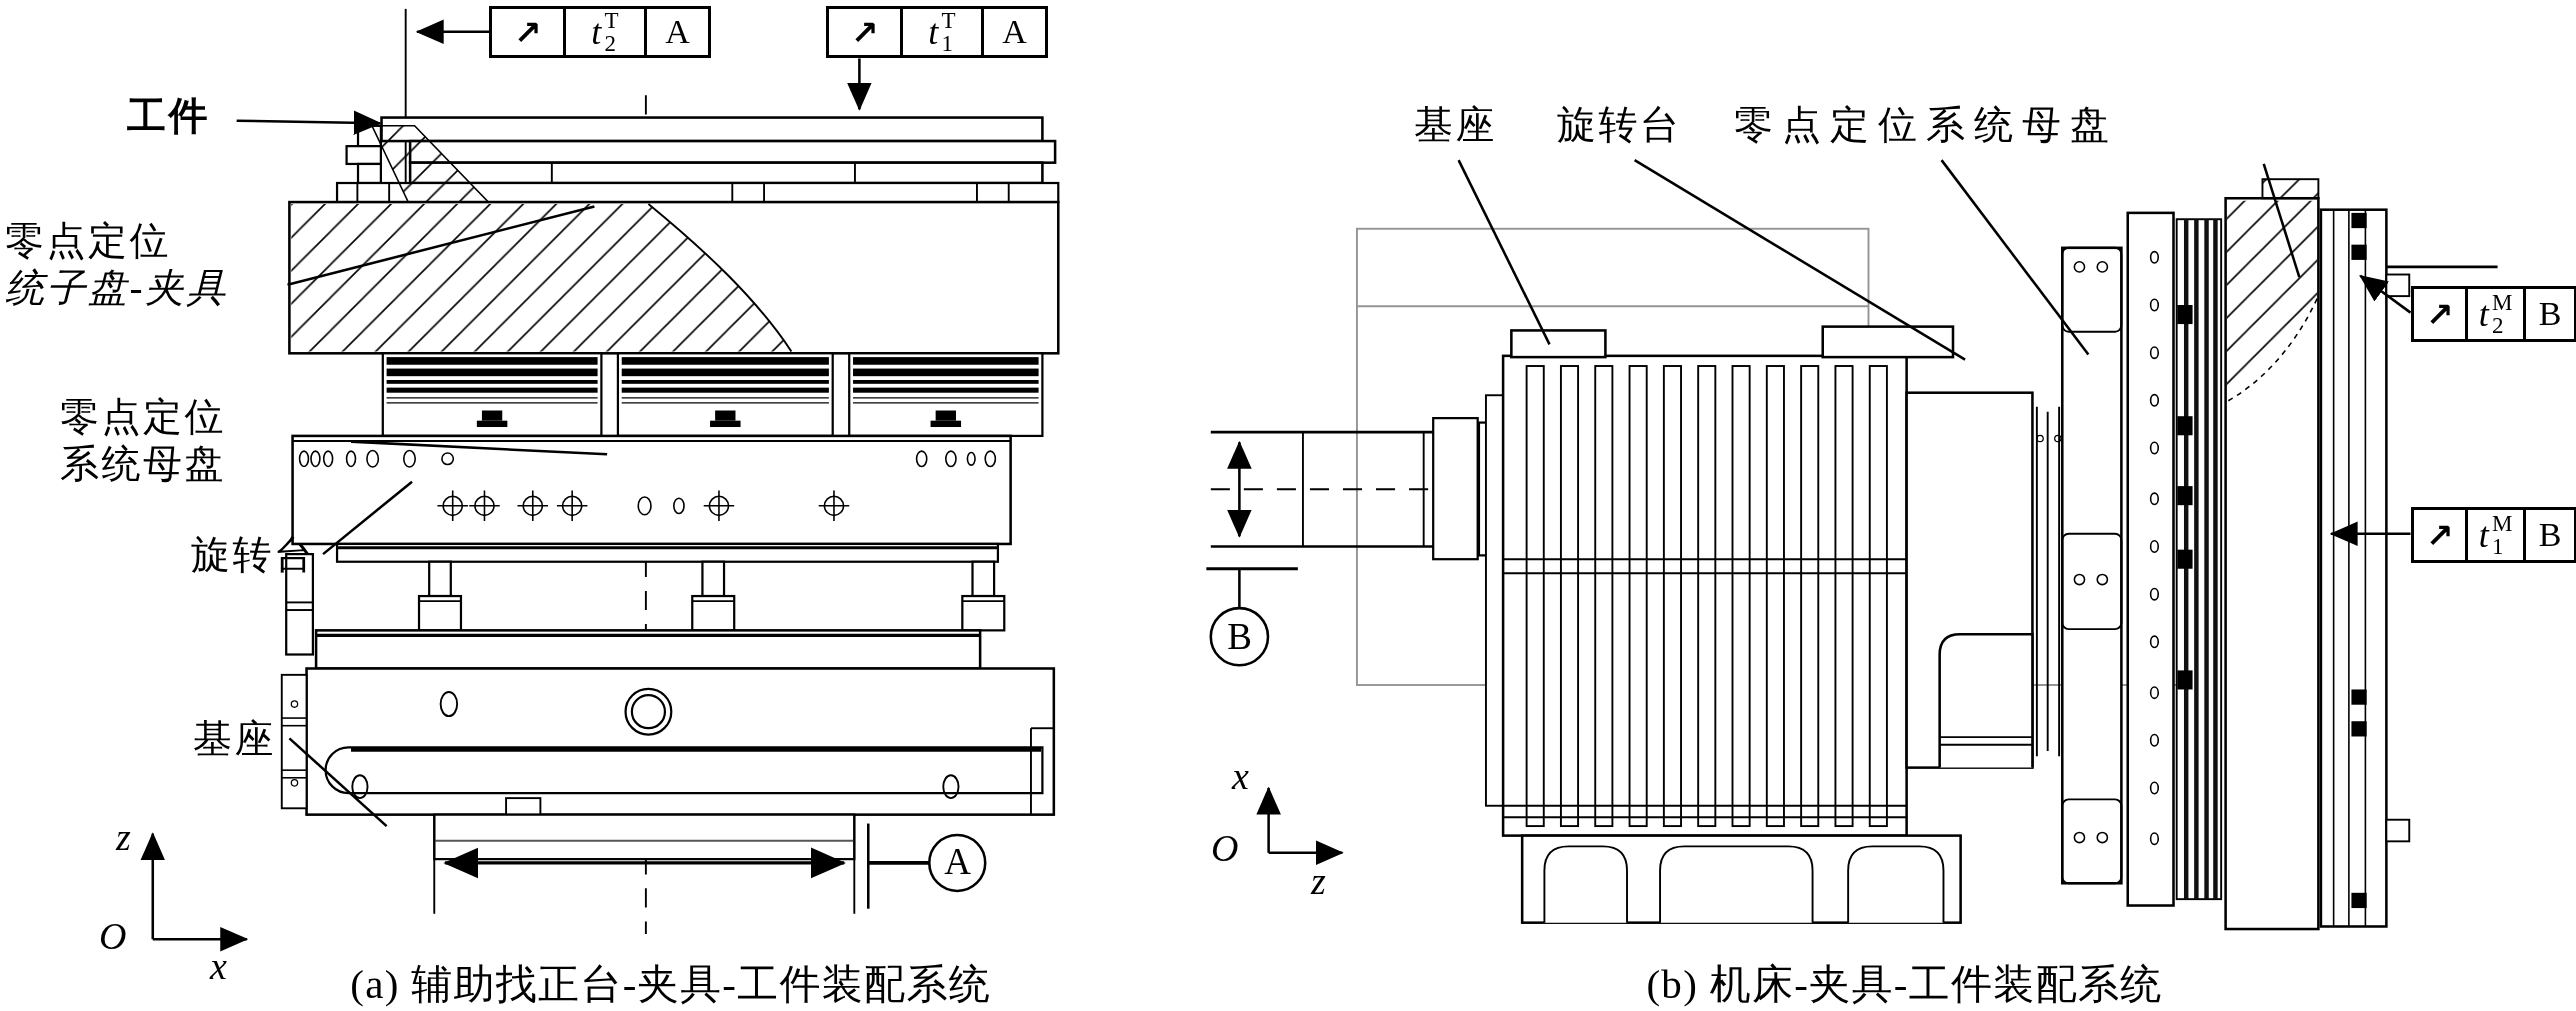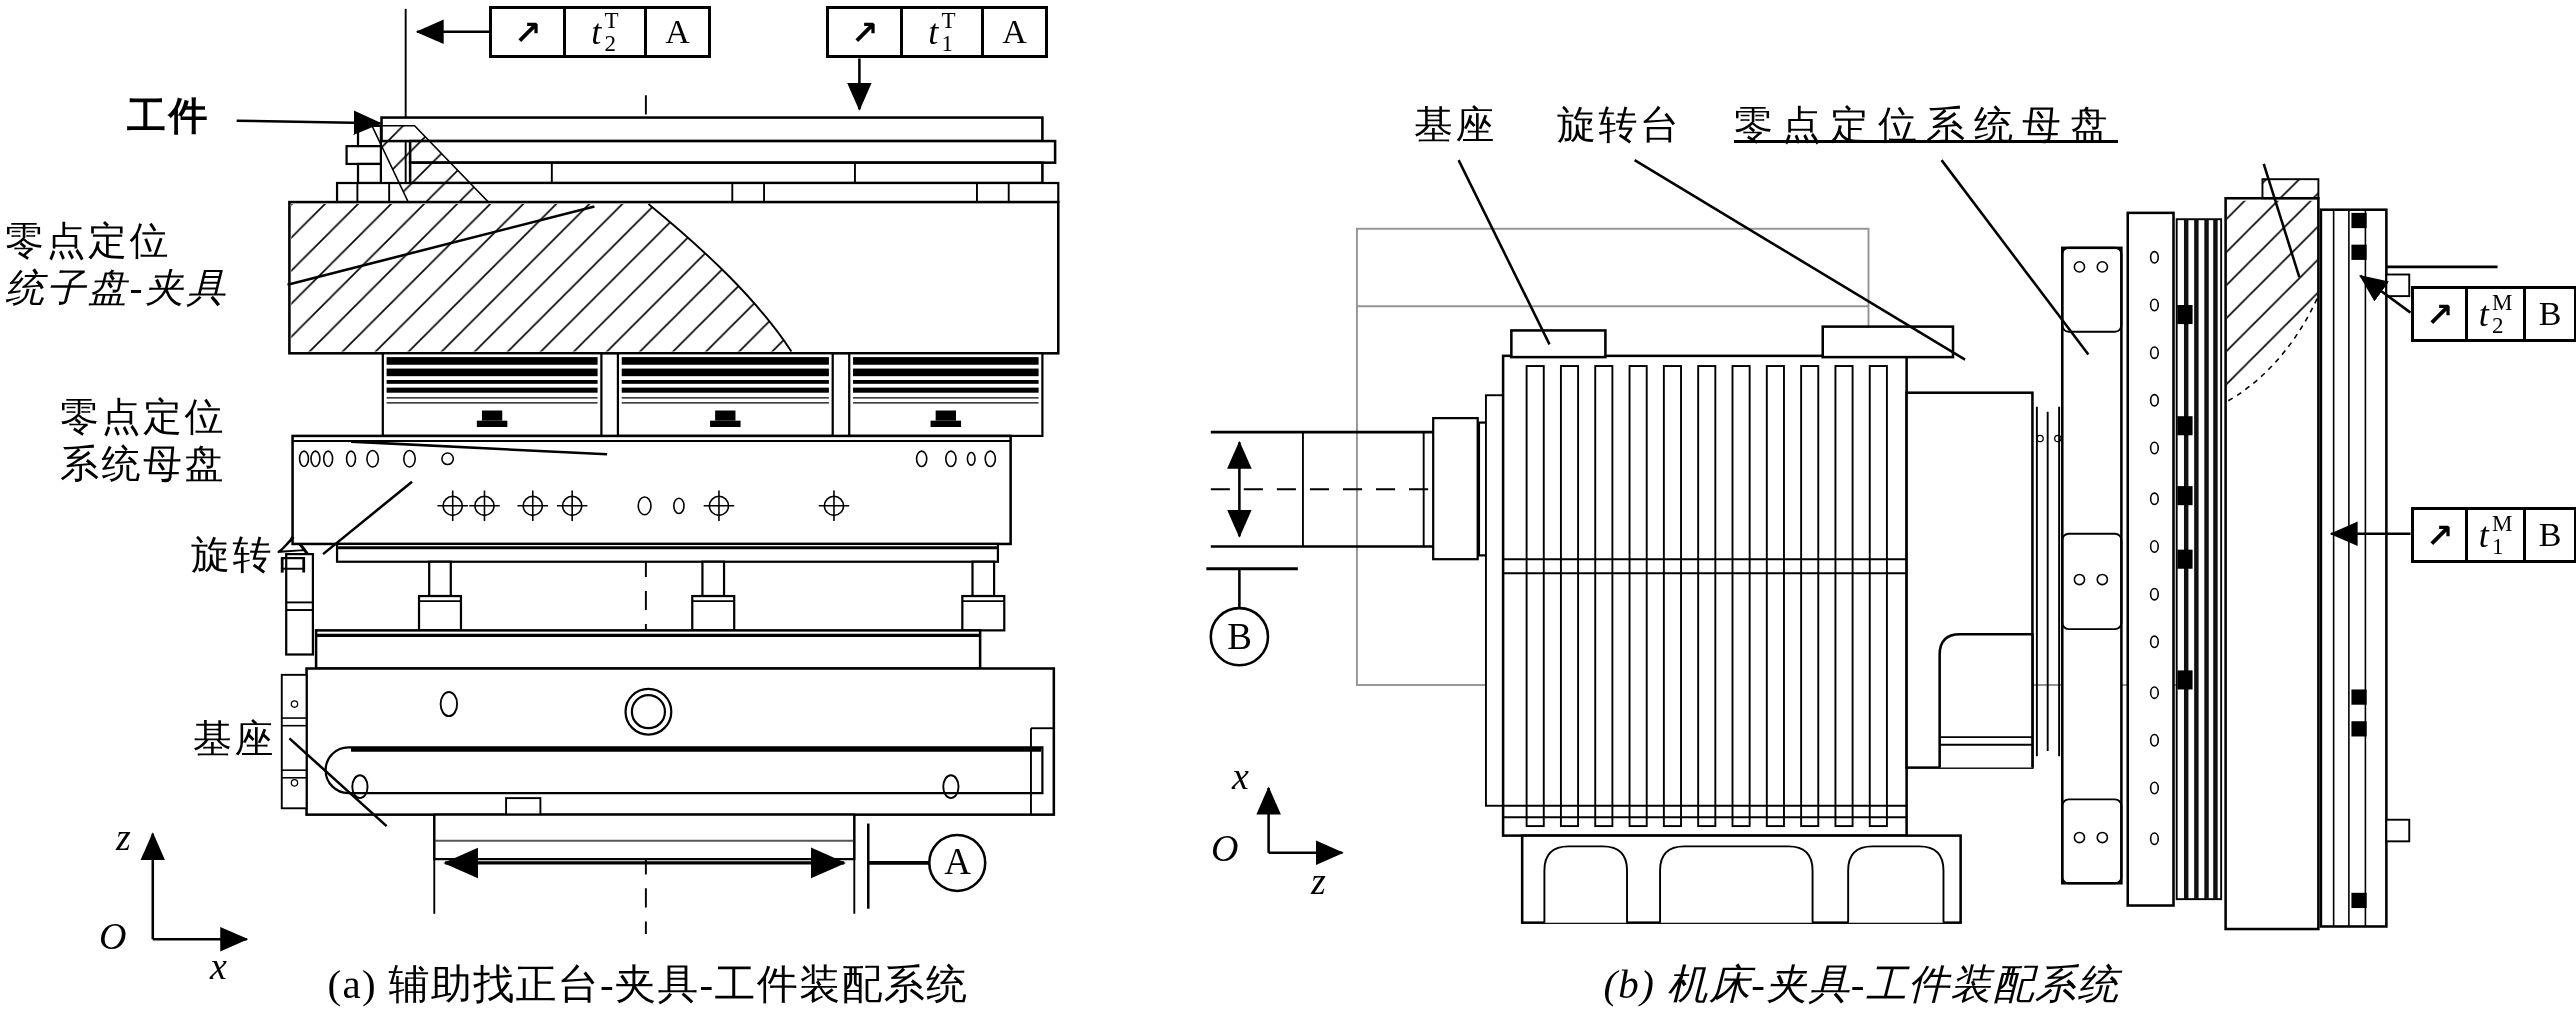--- a/index.html
+++ b/index.html
@@ -383,25 +383,25 @@
     <div class="fcf-cell fcf-tol">
         <i>t</i>
         <span class="supsub">
           <span>T</span>
           <span>1</span>
         </span>
       </div>
     <div class="fcf-cell fcf-datum">A</div>
   </div>
 
-  <div class="caption" style="left:305px;top:957px;width:686px;">(a) 辅助找正台-夹具-工件装配系统</div>
+  <div class="caption" style="left:305px;top:957px;width:686px;text-align:right;">(a) 辅助找正台-夹具-工件装配系统</div>
 
   <div class="lbl" style="left:1414px;top:103px;">基座</div>
   <div class="lbl" style="left:1557px;top:103px;">旋转台</div>
-  <div class="lbl" style="left:1734px;top:103px;letter-spacing:9px;text-decoration:underline;">零点定位系统母盘</div>
+  <div class="lbl" style="left:1734px;top:103px;letter-spacing:9px;">零点定位系统母盘</div>
 
   <div class="axis" style="left:1232px;top:754px;">x</div>
   <div class="axis" style="left:1211px;top:826px;">O</div>
   <div class="axis" style="left:1311px;top:859px;">z</div>
 
   <div class="datum-letter" style="left:1219px;top:615px;">B</div>
 
   <div class="fcf fcf-b" style="left:2411px;top:286px;height:56px;">
     <div class="fcf-cell fcf-sym">↗</div>
     <div class="fcf-cell fcf-tol">
@@ -418,16 +418,16 @@
     <div class="fcf-cell fcf-tol">
         <i>t</i>
         <span class="supsub">
           <span>M</span>
           <span>1</span>
         </span>
       </div>
     <div class="fcf-cell fcf-datum">B</div>
   </div>
 
-  <div class="caption" style="left:1531px;top:957px;width:661px;font-style:italic;">(b) 机床-夹具-工件装配系统</div>
+  <div class="caption" style="left:1574px;top:957px;width:661px;">(b) 机床-夹具-工件装配系统</div>
 
 </div>
 
 
 </body></html>

